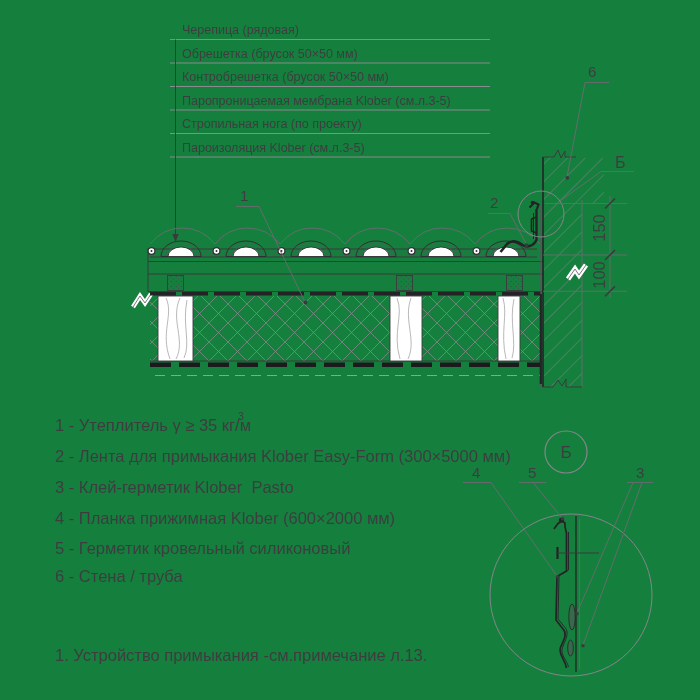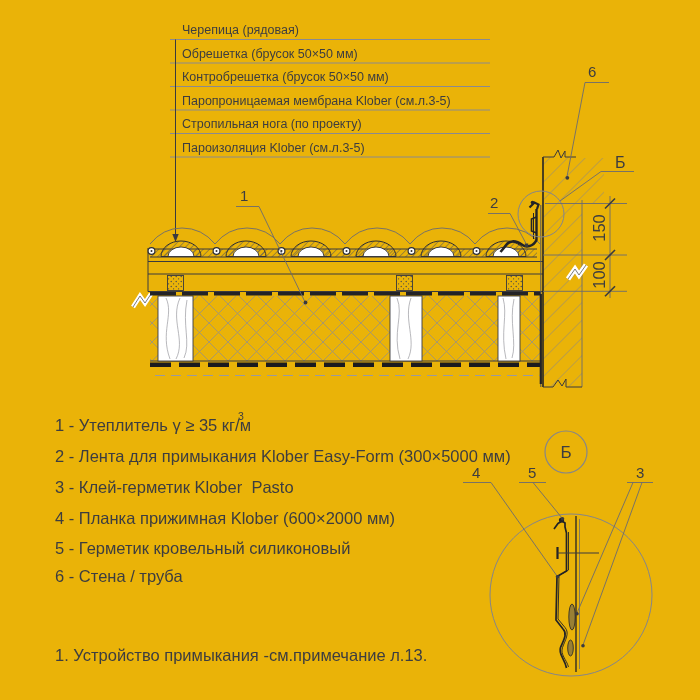--- a/index.html
+++ b/index.html
@@ -1,16 +1,16 @@
 <!DOCTYPE html>
 <html><head>
 <meta charset="utf-8">
 <style>
   html,body{margin:0;padding:0;background:#ffffff;}
-  .page{width:700px;height:700px;position:relative;background:#eab308;overflow:hidden;}
+  .page{width:700px;height:700px;position:relative;background:#15803d;overflow:hidden;}
   svg{display:block;}
   svg text{
     font-family:"Liberation Sans", sans-serif;
     fill:#3d3d40;
     white-space:pre;
   }
   .t-list{font-size:12.5px;}
   .t-call{font-size:15px;}
   .t-dim{font-size:16.5px;}
   .t-leg{font-size:16.5px;}

